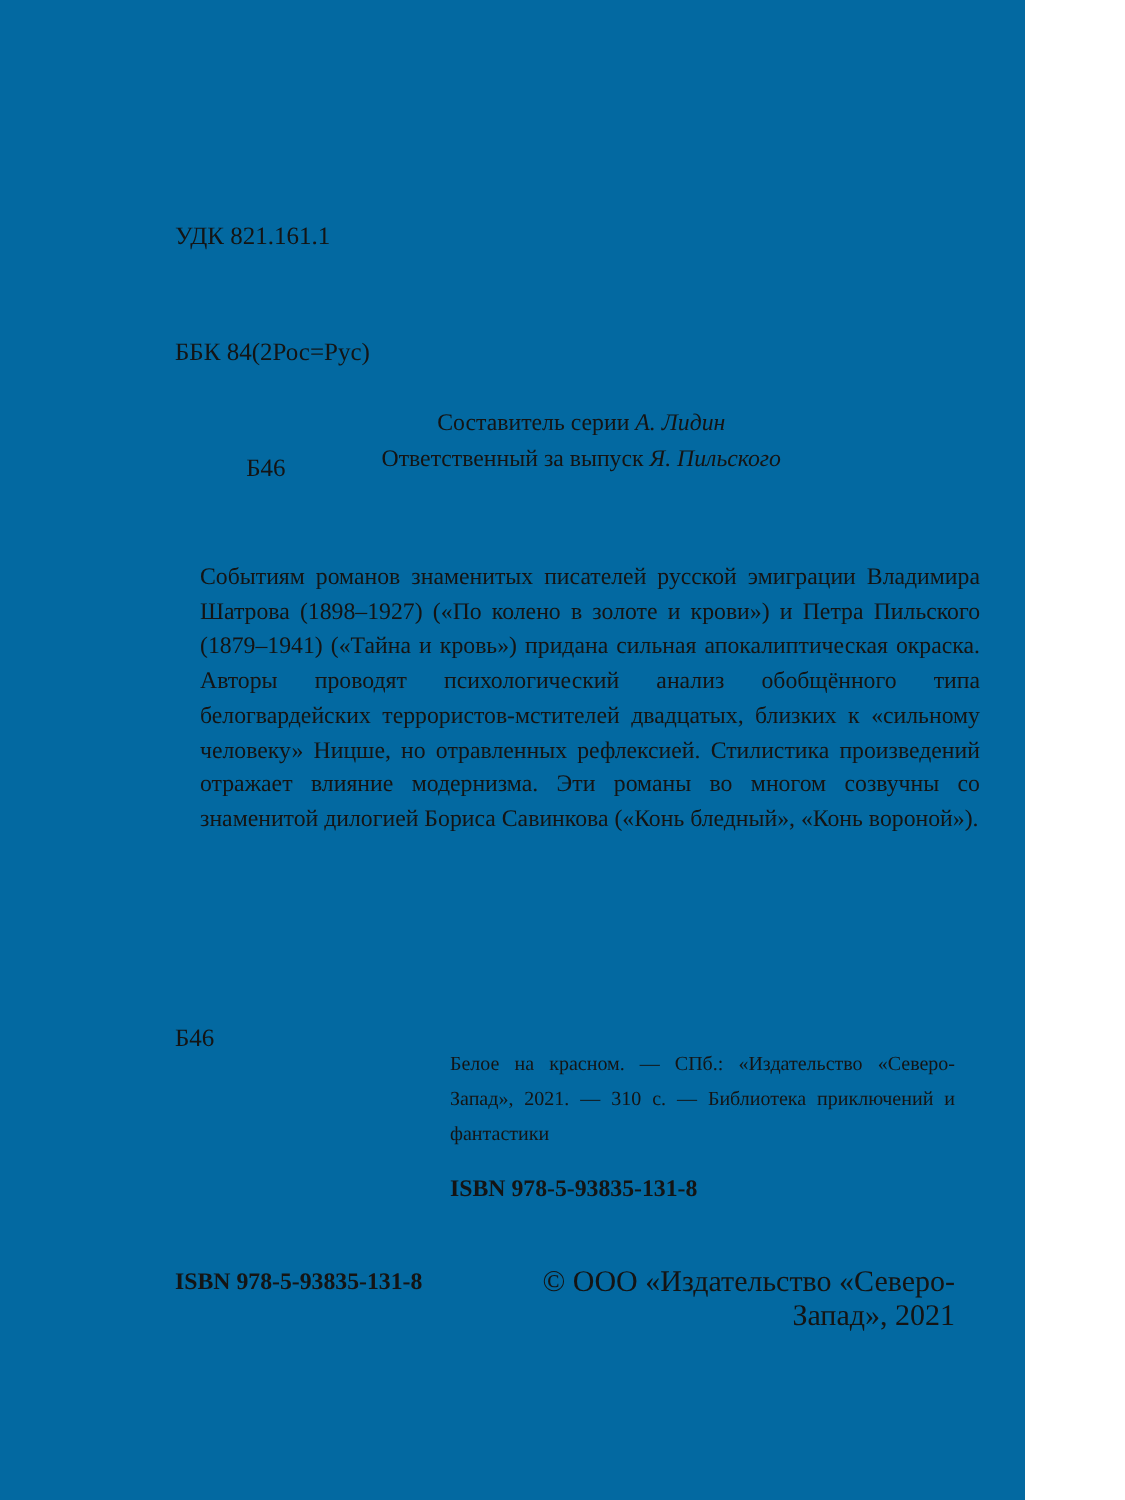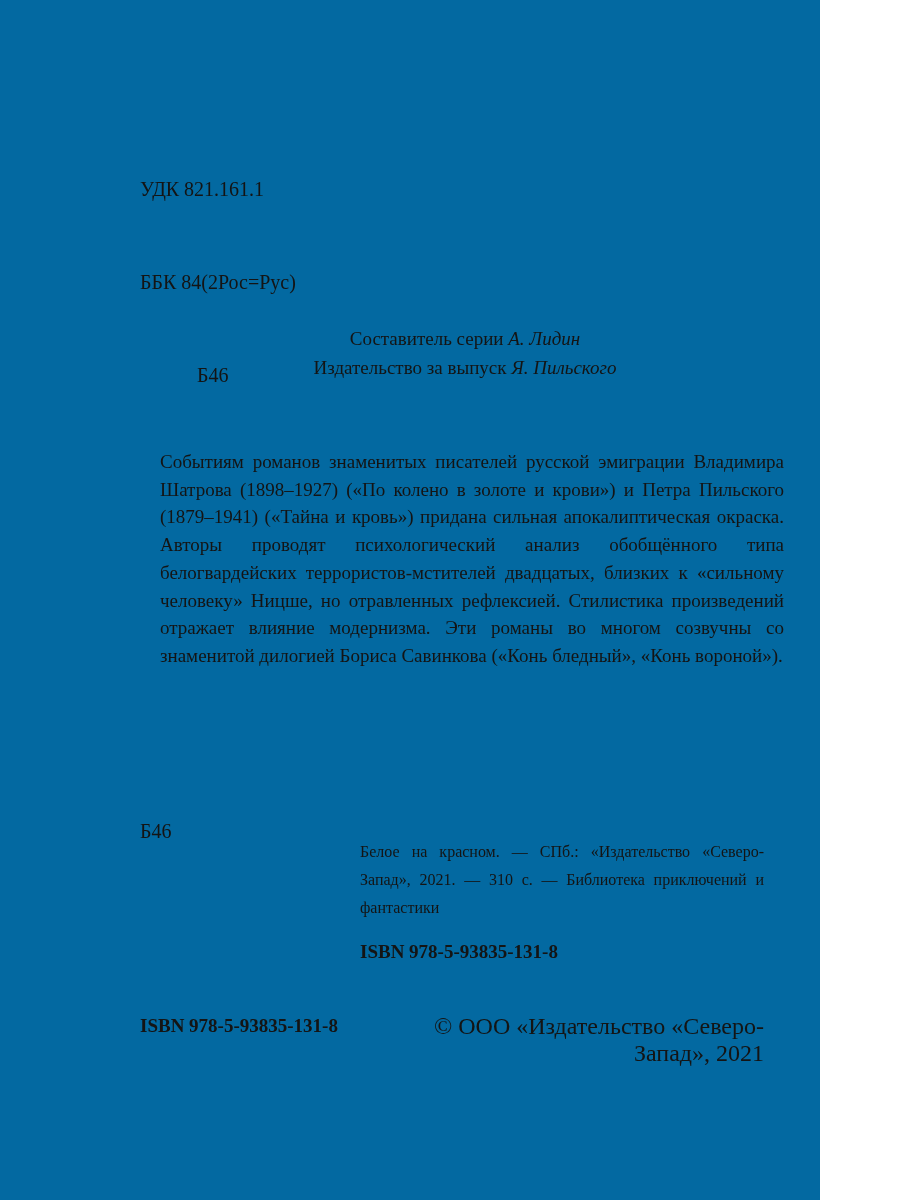--- a/index.html
+++ b/index.html
@@ -94,21 +94,21 @@
 <div class="page">
 
   <div class="udk-block">
     <span class="udk-line">УДК 821.161.1</span>
     <span class="udk-line">ББК 84(2Рос=Рус)</span>
     <span class="udk-code">Б46</span>
   </div>
 
   <div class="series-block">
     <span class="series-line"><span>Составитель серии</span> <span class="italic">А. Лидин</span></span>
-    <span class="series-line"><span>Издательство за выпуск</span> <span class="italic">Я. Пильского</span></span>
+    <span class="series-line"><span>Ответственный за выпуск</span> <span class="italic">Я. Пильского</span></span>
   </div>
 
   <div class="annotation">Событиям романов знаменитых писателей русской эмиграции Владимира Шатрова (1898–1927) («По колено в золоте и крови») и Петра Пильского (1879–1941) («Тайна и кровь») придана сильная апокалиптическая окраска. Авторы проводят психологический анализ обобщённого типа белогвардейских террористов-мстителей двадцатых, близких к «сильному человеку» Ницше, но отравленных рефлексией. Стилистика произведений отражает влияние модернизма. Эти романы во многом созвучны со знаменитой дилогией  Бориса Савинкова («Конь бледный», «Конь вороной»).</div>
 
   <div class="catalog-code">Б46</div>
 
   <div class="catalog-text">Белое на красном. — СПб.: «Издательство «Северо-Запад», 2021. —  310 с. — Библиотека приключений и фантастики</div>
 
   <div class="isbn-main">ISBN 978-5-93835-131-8</div>
 

